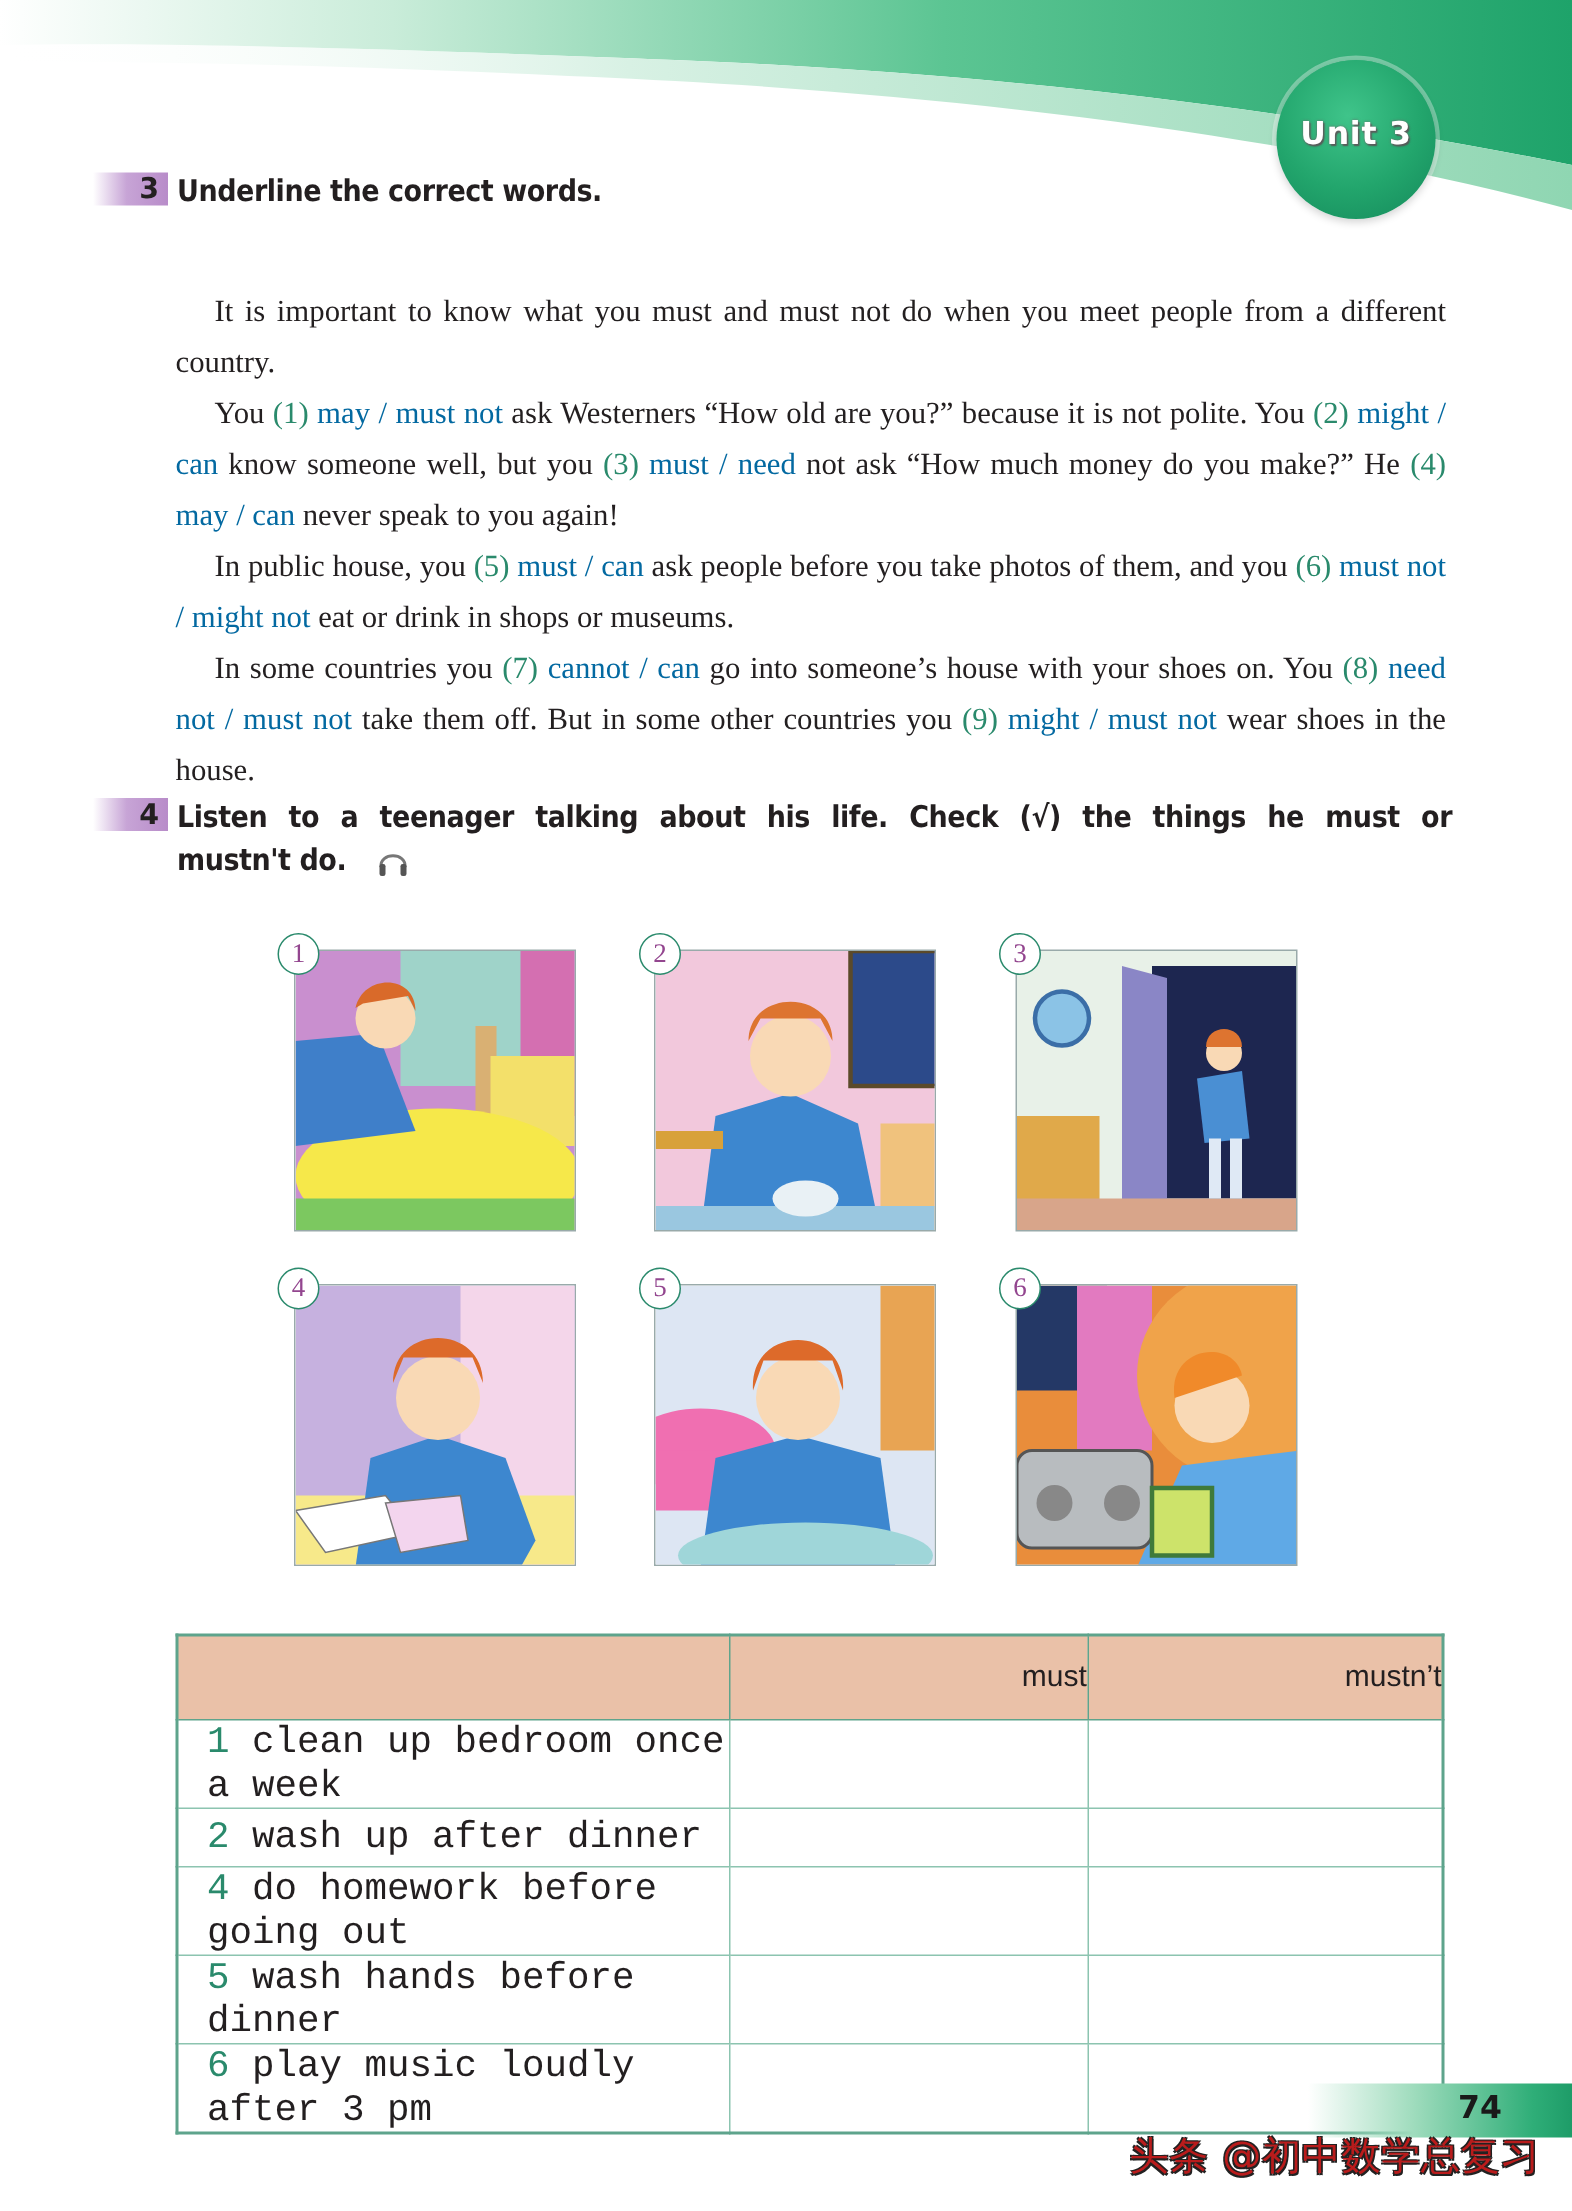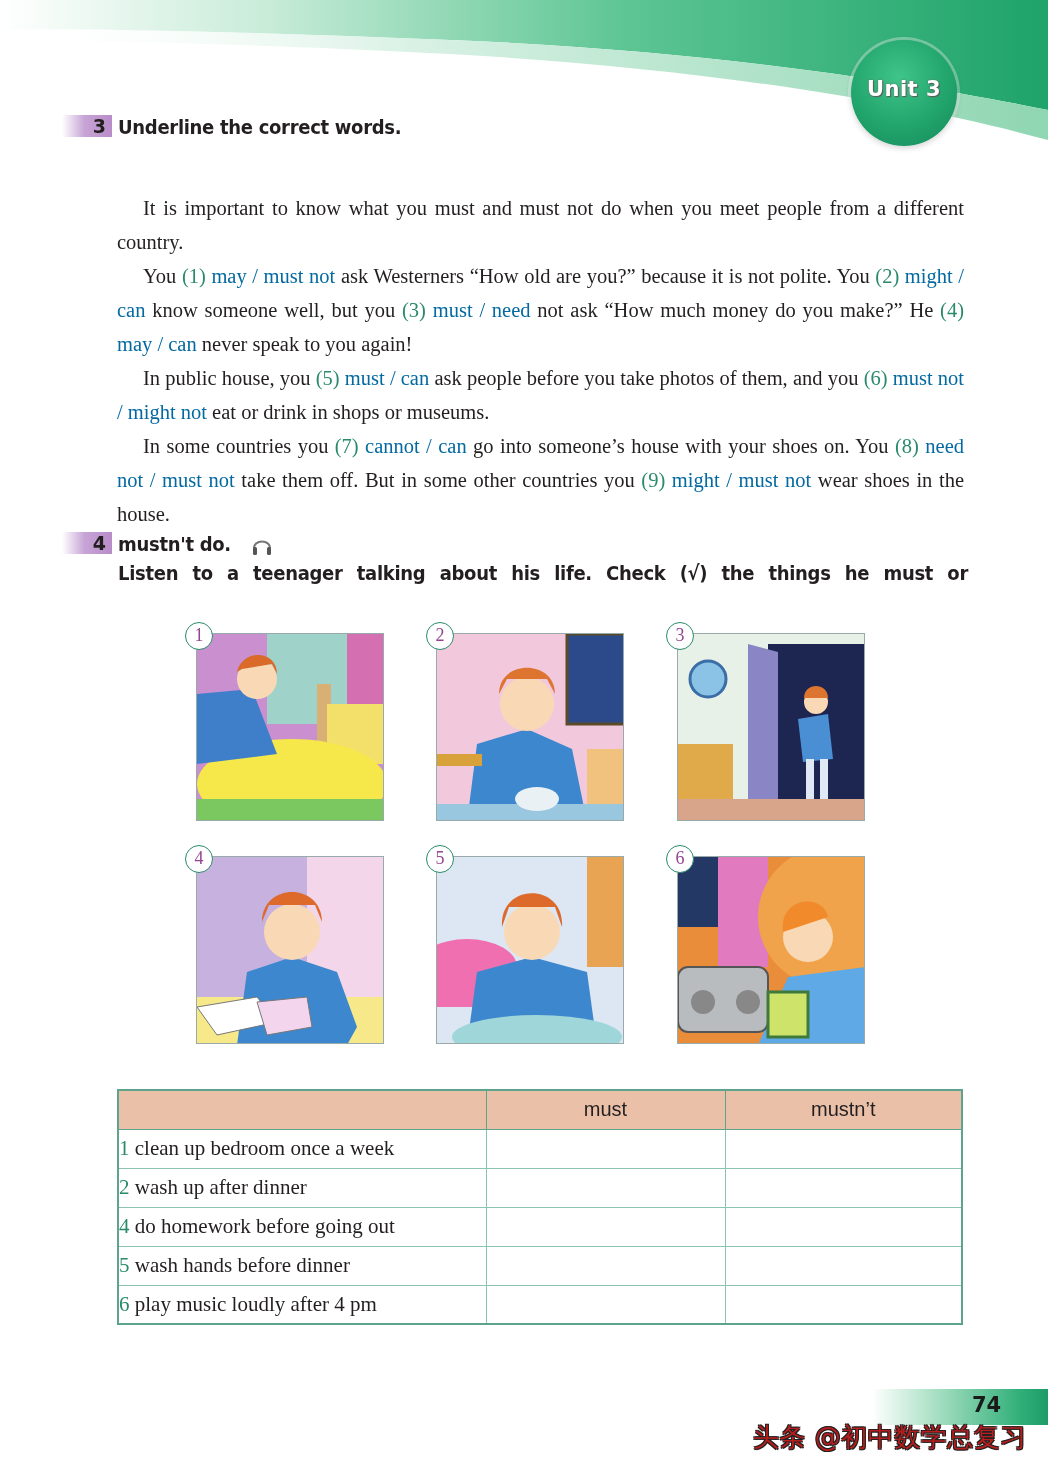--- a/index.html
+++ b/index.html
@@ -47,25 +47,25 @@
     position: absolute; width: 28px; height: 28px; border-radius: 50%; background: #fff;
     border: 1.5px solid #2a8a6c; color: #93468f; font-size: 18px; line-height: 25px; text-align: center;
     font-family: "Liberation Serif", serif; z-index: 2;
   }
 
   table.check {
     position: absolute; left: 117px; top: 1089px; width: 846px; border-collapse: collapse;
     border: 2px solid #5ea48c;
   }
   table.check th {
-    background: #eac1a8; height: 39px; font-family: "Liberation Sans", sans-serif; font-weight: normal;
-    font-size: 20px; color: #231f20; border: 1.5px solid #5ea48c;
+    background: #eac1a8; height: 56px; font-family: "Liberation Sans", sans-serif; font-weight: normal;
+    font-size: 20px; color: #231f20; border: 1.5px solid #5ea48c; text-align: right;
   }
   table.check td {
-    height: 39px; border: 1.5px solid #8cc4b0; font-size: 21px; color: #231f20;
+    height: 39px; border: 1.5px solid #8cc4b0; font-size: 25px; padding-left: 19px; color: #231f20; font-family: Liberation Mono, monospace;
   }
   table.check col.c1 { width: 368px; }
   table.check col.c2 { width: 239px; }
 
   .footer-band {
     position: absolute; left: 872px; top: 1389px; width: 176px; height: 36px;
     background: linear-gradient(to right, rgba(255,255,255,0) 0%, #9fdcbd 40%, #2fae78 85%, #1e9c68 100%);
   }
   .page-num {
     position: absolute; left: 972px; top: 1393px; font-family: "DejaVu Sans", sans-serif; font-weight: bold;
@@ -111,31 +111,31 @@
 <div class="passage">
   <p class="indent"><span>It is important to know what you must and must not do when you meet people from a different country.</span></p>
   <p class="indent"><span>You </span><span class="num">(1)</span><span class="opt"> may / must not</span><span> ask Westerners “How old are you?” because it is not polite. You </span><span class="num">(2)</span><span class="opt"> might / can</span><span> know someone well, but you </span><span class="num">(3)</span><span class="opt"> must / need</span><span> not ask “How much money do you make?” He </span><span class="num">(4)</span><span class="opt"> may / can</span><span> never speak to you again!</span></p>
   <p class="indent"><span>In public house, you </span><span class="num">(5)</span><span class="opt"> must / can</span><span> ask people before you take photos of them, and you </span><span class="num">(6)</span><span class="opt"> must not / might not</span><span> eat or drink in shops or museums.</span></p>
   <p class="indent"><span>In some countries you </span><span class="num">(7)</span><span class="opt"> cannot / can</span><span> go into someone’s house with your shoes on. You </span><span class="num">(8)</span><span class="opt"> need not / must not</span><span> take them off. But in some other countries you </span><span class="num">(9)</span><span class="opt"> might / must not</span><span> wear shoes in the house.</span></p>
 </div>
 
 <div class="ex-heading" style="top:530px;">
   <div class="ex-num">4</div>
   <div class="ex-title">
+    <div style="width:850px; text-align:justify; text-align-last:justify;">Listen to a teenager talking about his life. Check (√) the things he must or</div>
     <div style="display:flex; align-items:center;">
       <span>mustn't do.</span>
       <span style="margin-left:20px; display:inline-block; width:22px; height:24px;">
         <svg width="22" height="24" viewBox="0 0 22 24">
           <path d="M3,16 C2,6 20,6 19,16" fill="none" stroke="#777" stroke-width="2"></path>
           <rect x="2" y="14" width="4" height="8" rx="1.5" fill="#555"></rect>
           <rect x="16" y="14" width="4" height="8" rx="1.5" fill="#555"></rect>
         </svg>
       </span>
     </div>
-    <div style="width:850px; text-align:justify; text-align-last:justify;">Listen to a teenager talking about his life. Check (√) the things he must or</div>
   </div>
 </div>
 
 <div class="pics">
 
   <div class="pic-label" style="left:185px; top:622px;">1</div>
   <div class="pic" style="left:196px; top:633px;">
     <svg width="188" height="188" viewBox="0 0 188 188">
       <rect width="188" height="188" fill="#c98fcf"></rect>
       <rect x="70" y="0" width="118" height="90" fill="#9fd3c9"></rect>
@@ -258,21 +258,21 @@
       <td><span style="color:#2a8a6c">4</span> <span>do homework before going out</span></td>
       <td></td>
       <td></td>
     </tr>
     <tr>
       <td><span style="color:#2a8a6c">5</span> <span>wash hands before dinner</span></td>
       <td></td>
       <td></td>
     </tr>
     <tr>
-      <td><span style="color:#2a8a6c">6</span> <span>play music loudly after 4 pm</span></td>
+      <td><span style="color:#2a8a6c">6</span> <span>play music loudly after 3 pm</span></td>
       <td></td>
       <td></td>
     </tr>
   </tbody>
 </table>
 
 <div class="footer-band"></div>
 <div class="page-num">74</div>
 <div class="watermark">头条 @初中数学总复习</div>
 

